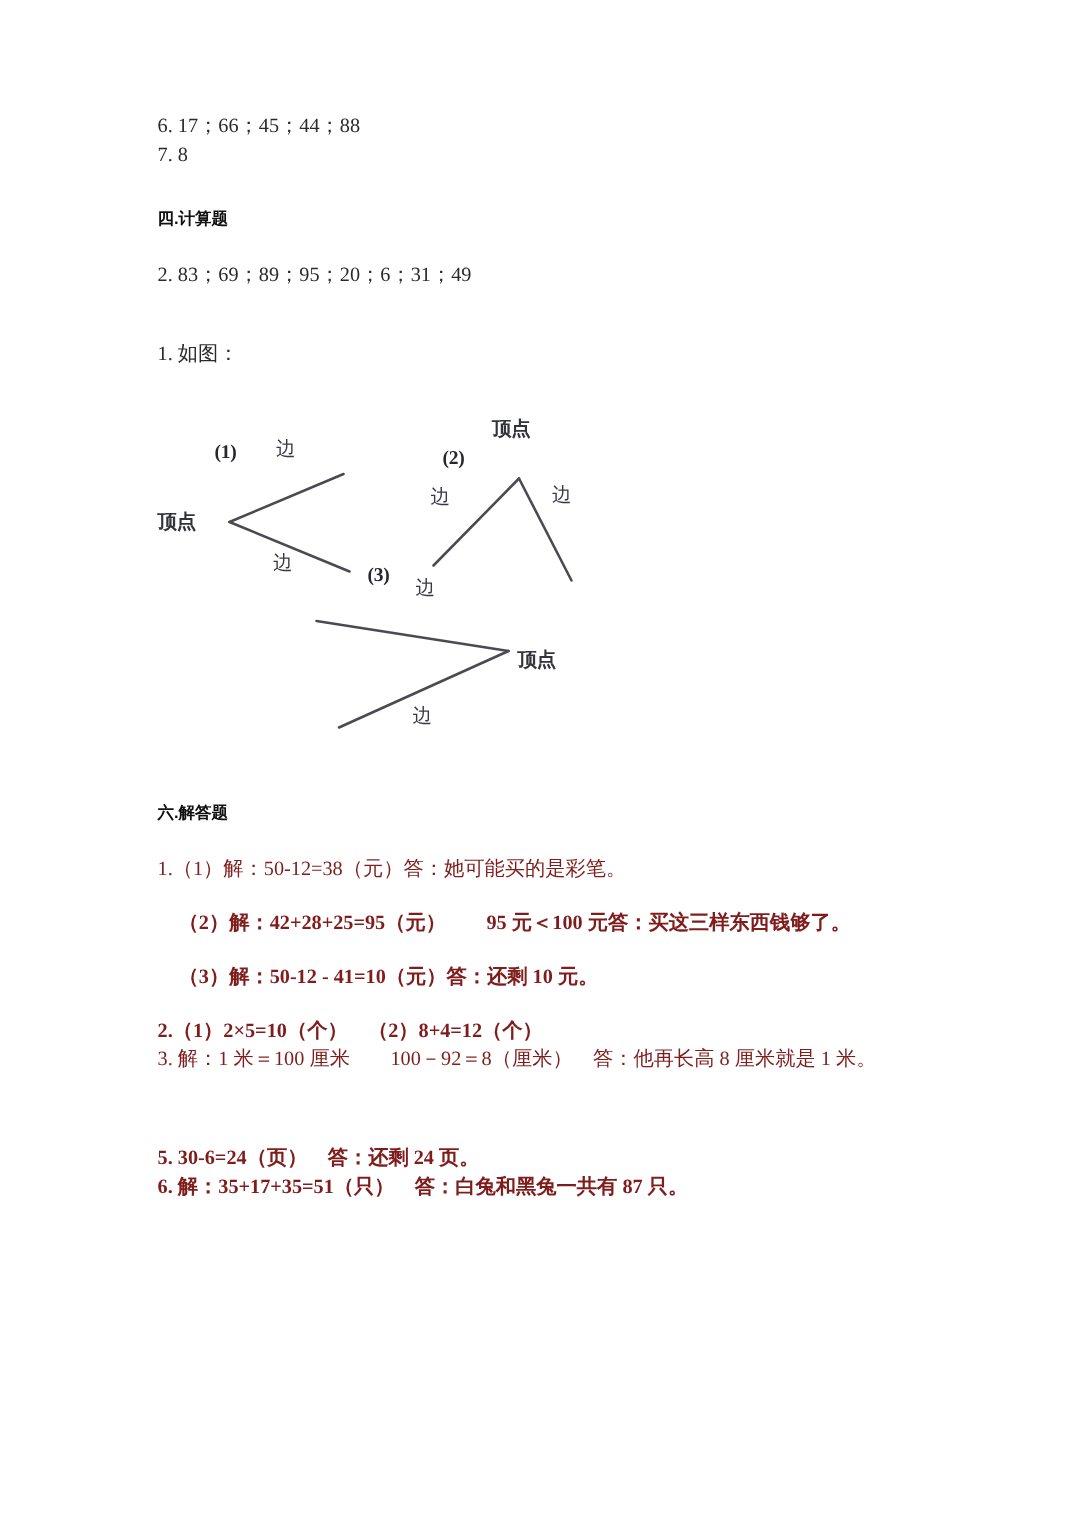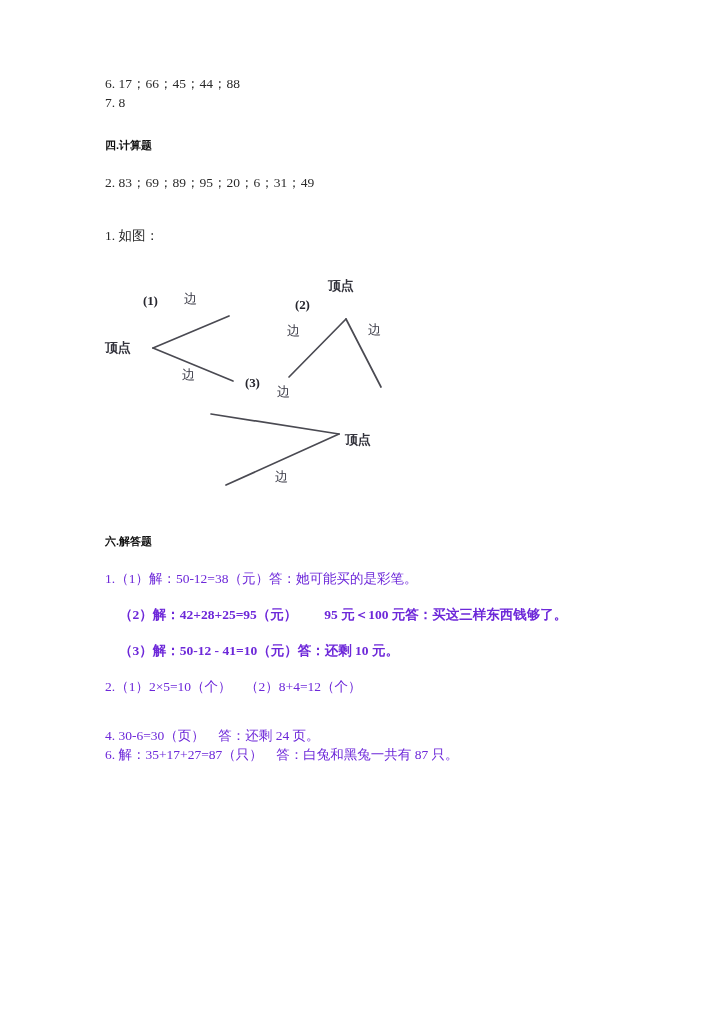--- a/index.html
+++ b/index.html
@@ -73,26 +73,27 @@
   }
   .fig-label.vertex {
     font-weight: bold;
     color: #33333c;
   }
 
   
   .sol {
     font-size: 13.5px;
     line-height: 19px;
-    color: #6d28d9;
+    color: #7f1d1d;
     margin-bottom: 17px;
     white-space: pre-wrap;
   }
   .sol.tight {
     margin-bottom: 0px;
+    font-weight: bold;
   }
   .sol.indent {
     text-indent: 14px;
     font-weight: bold;
   }
   .gap-30 { height: 30px; }
 </style>
 </head>
 <body>
 
@@ -148,19 +149,20 @@
       <span class="fig-label" style="left:170px; top:215px;">边</span>
     </div>
 
     <div class="section-head">六.解答题</div>
 
     <div>
       <div class="sol">1.（1）解：50-12=38（元）答：她可能买的是彩笔。</div>
       <div class="sol indent">（2）解：42+28+25=95（元）　　95 元＜100 元答：买这三样东西钱够了。</div>
       <div class="sol indent">（3）解：50-12 - 41=10（元）答：还剩 10 元。</div>
       <div class="sol tight">2.（1）2×5=10（个）　（2）8+4=12（个）</div>
+      <div class="sol">3. 解：1 米＝100 厘米　　100－92＝8（厘米）　答：他再长高 8 厘米就是 1 米。</div>
       <div class="gap-30"></div>
-      <div class="sol tight">4. 30-6=30（页）　答：还剩 24 页。</div>
-      <div class="sol tight">6. 解：35+17+27=87（只）　答：白兔和黑兔一共有 87 只。</div>
+      <div class="sol tight">5. 30-6=24（页）　答：还剩 24 页。</div>
+      <div class="sol tight">6. 解：35+17+35=51（只）　答：白兔和黑兔一共有 87 只。</div>
     </div>
 
   </div>
 </div>
 
 </body></html>

